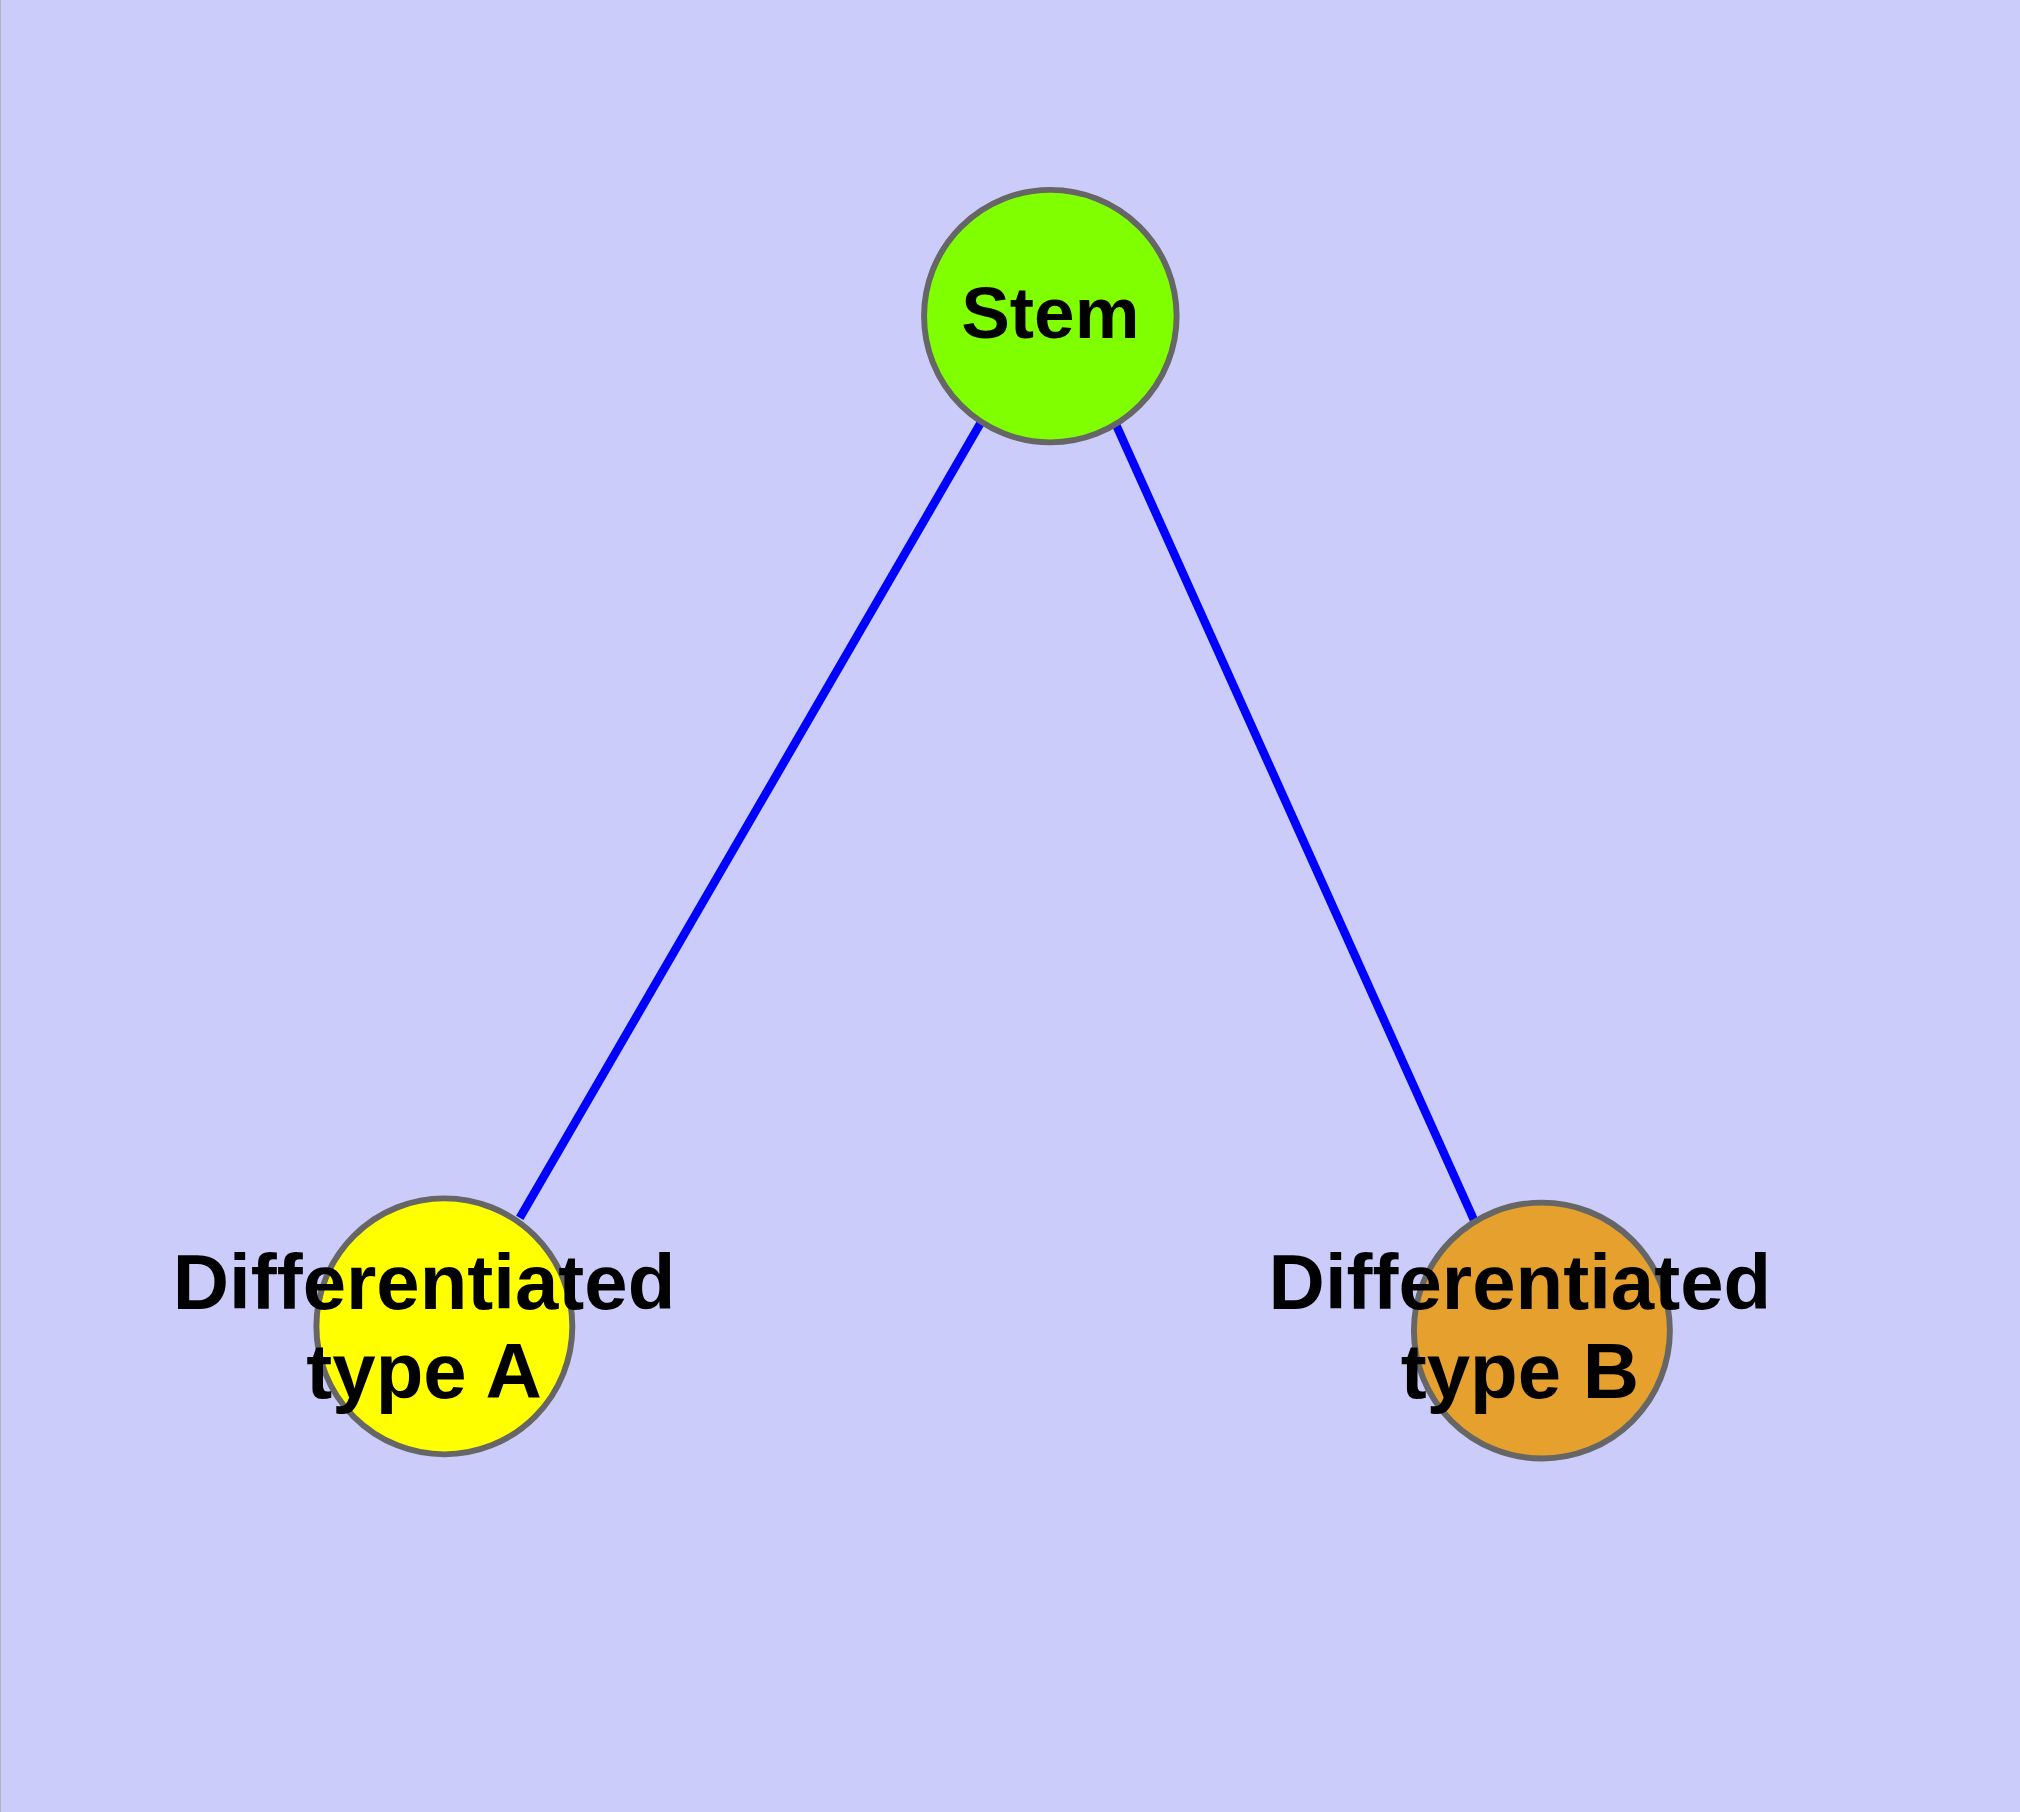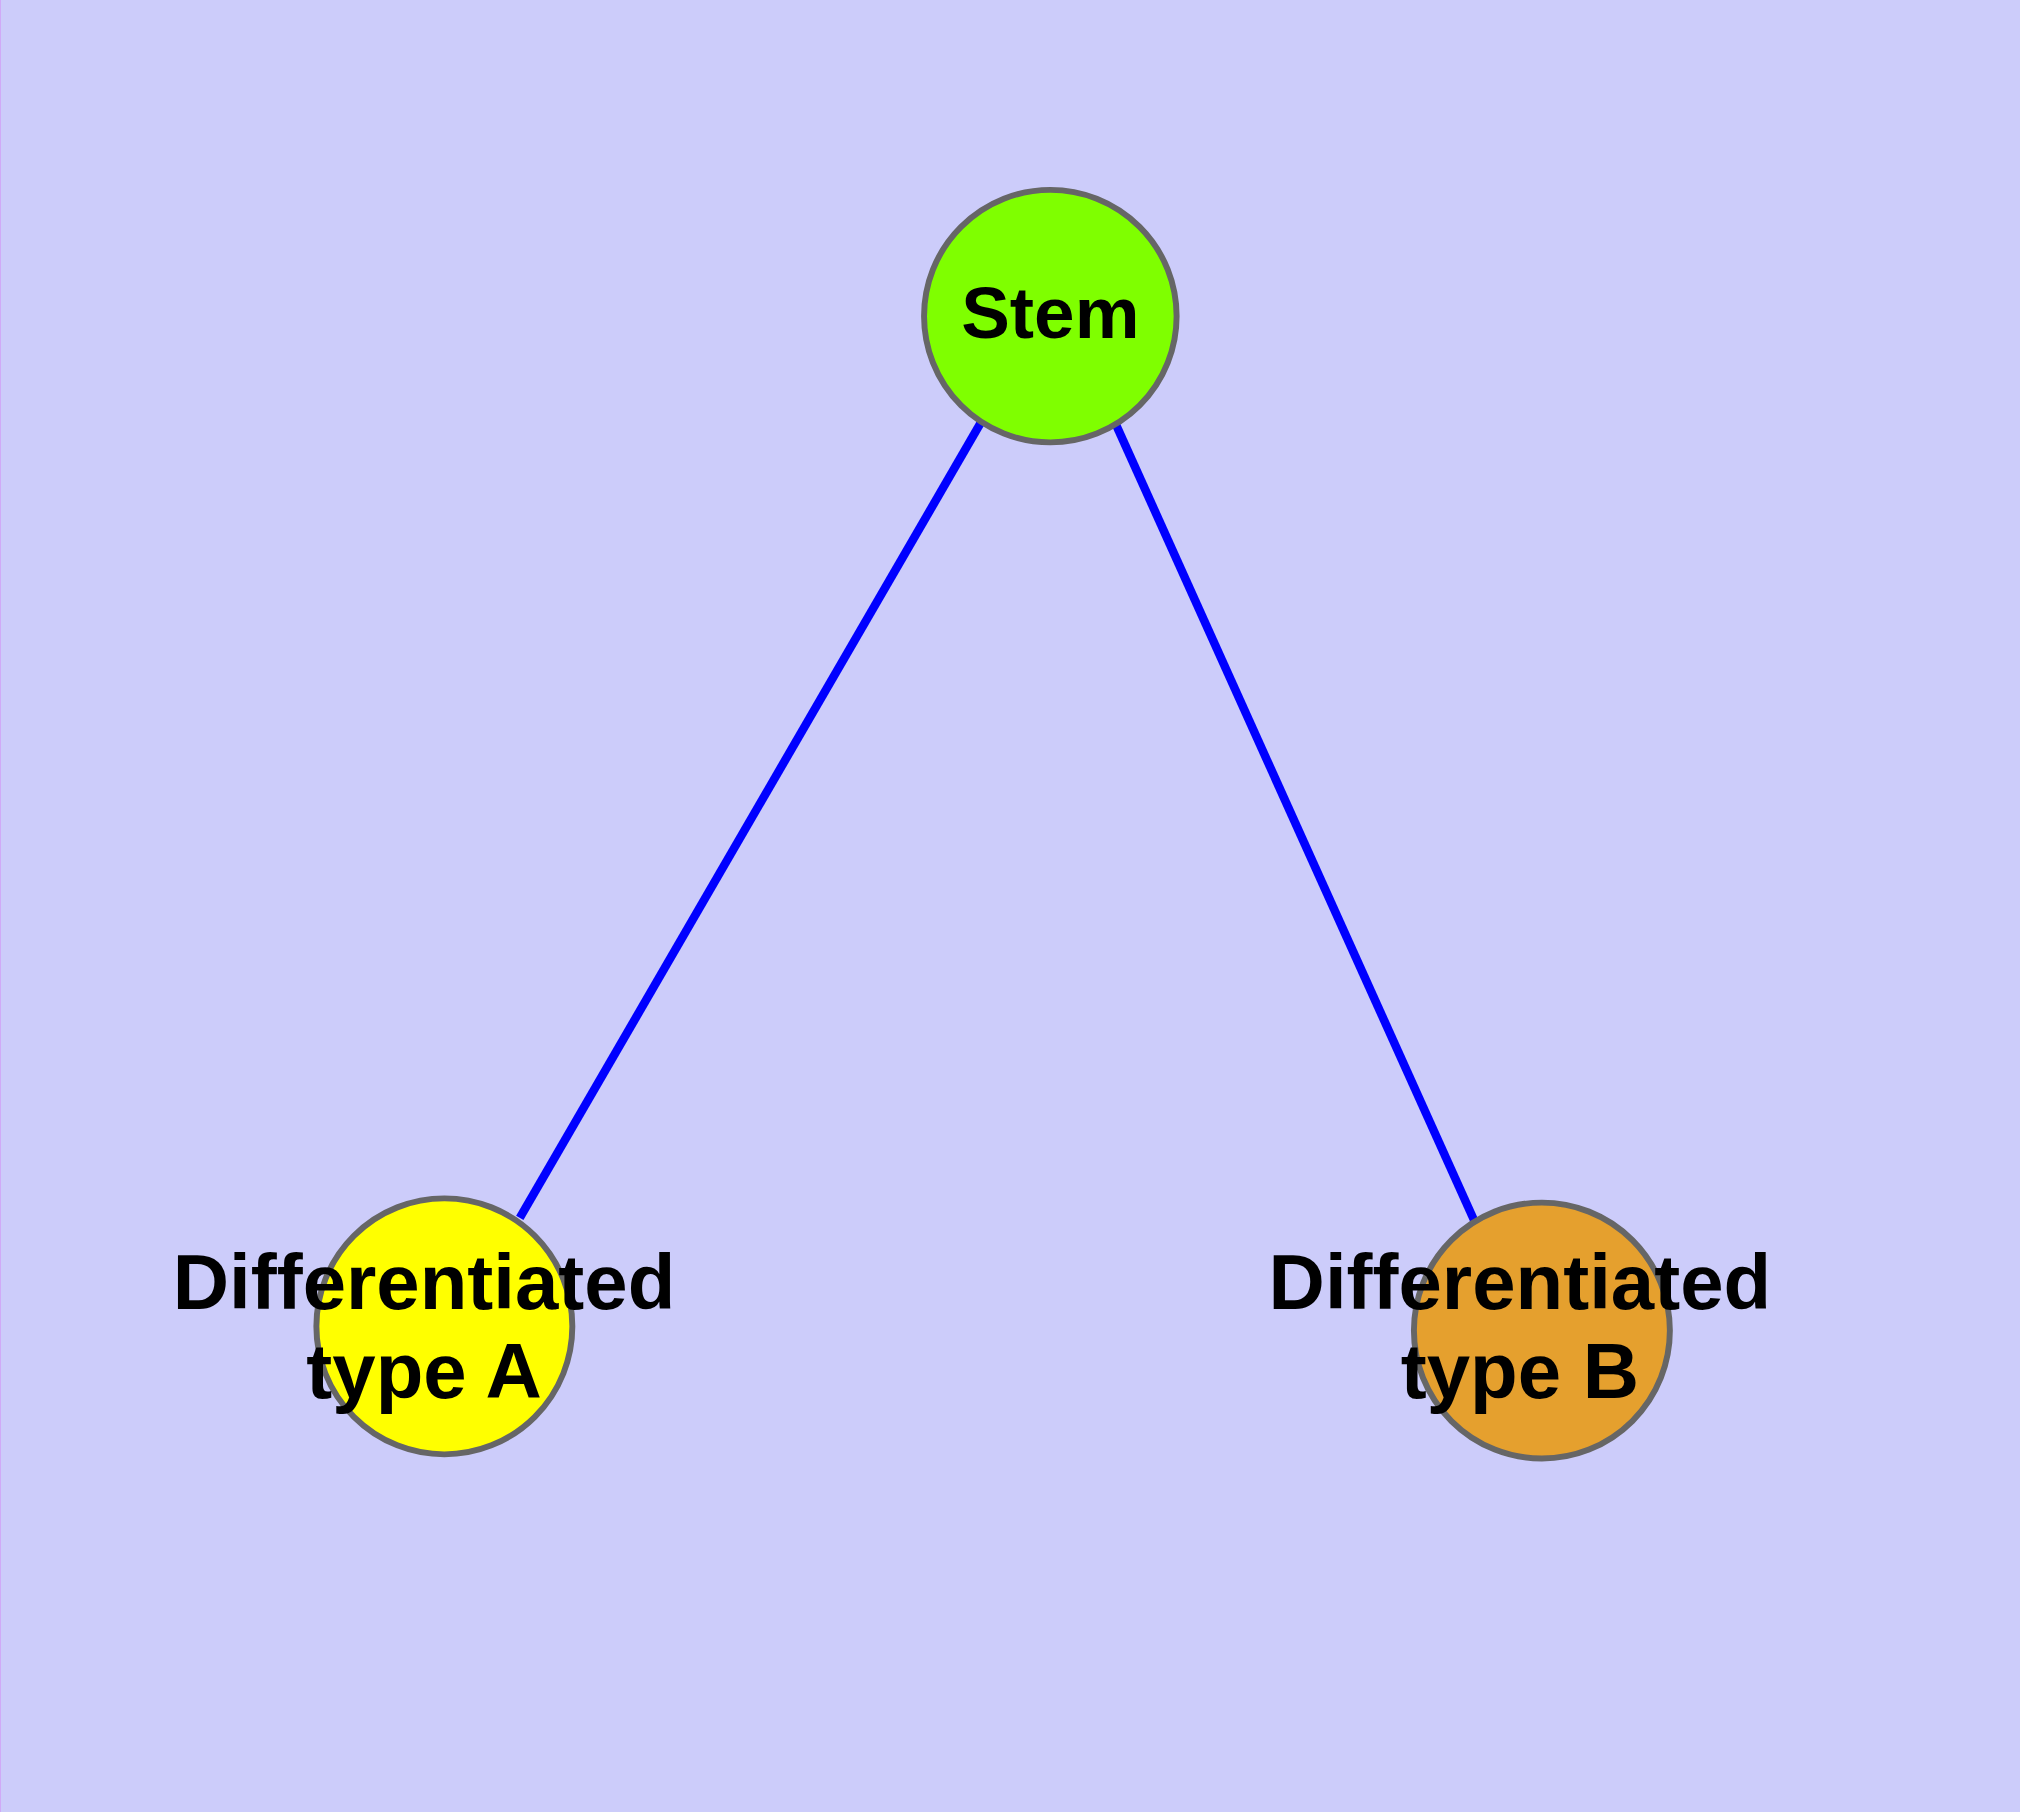--- a/index.html
+++ b/index.html
@@ -5,21 +5,21 @@
 <style>
   html, body {
     margin: 0;
     padding: 0;
     background: #ccccfa;
   }
   #stage {
     position: relative;
     width: 2021px;
     height: 1812px;
-    background: #d946ef;
+    background: #4d7c0f;
     overflow: hidden;
     font-family: "Liberation Sans", "DejaVu Sans", sans-serif;
   }
   #graph-svg {
     position: absolute;
     top: 0;
     left: 0;
     width: 2021px;
     height: 1812px;
     display: block;

